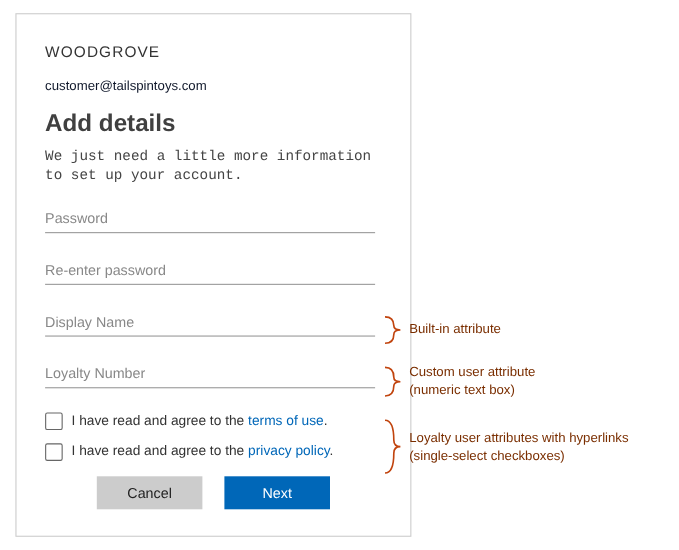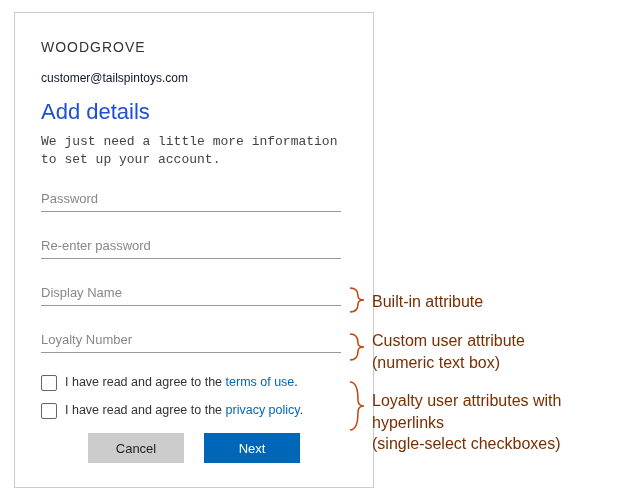--- a/index.html
+++ b/index.html
@@ -29,22 +29,22 @@
     color: #333;
     margin-bottom: 16px;
   }
   .email {
     font-size: 12px;
     color: #0f172a;
     margin-bottom: 14px;
   }
   .title {
     font-size: 22px;
-    font-weight: 400;
-    color: #1d4ed8;
+    font-weight: 700;
+    color: #404040;
     margin-bottom: 8px;
   }
   .subtitle {
     font-size: 13px;
     color: #444;
     line-height: 1.4;
     margin-bottom: 18px;
     font-family: Liberation Mono, monospace;
   }
   .field {
@@ -110,21 +110,21 @@
     color: #222;
   }
   .btn-next {
     background: #0067b8;
     color: #fff;
   }
 
   
   .callout {
     position: absolute;
-    font-size: 16px;
+    font-size: 12px;
     color: #7a2e00;
     line-height: 1.35;
   }
   .brace {
     position: absolute;
     color: #c1440e;
   }
 </style>
 </head>
 <body>

